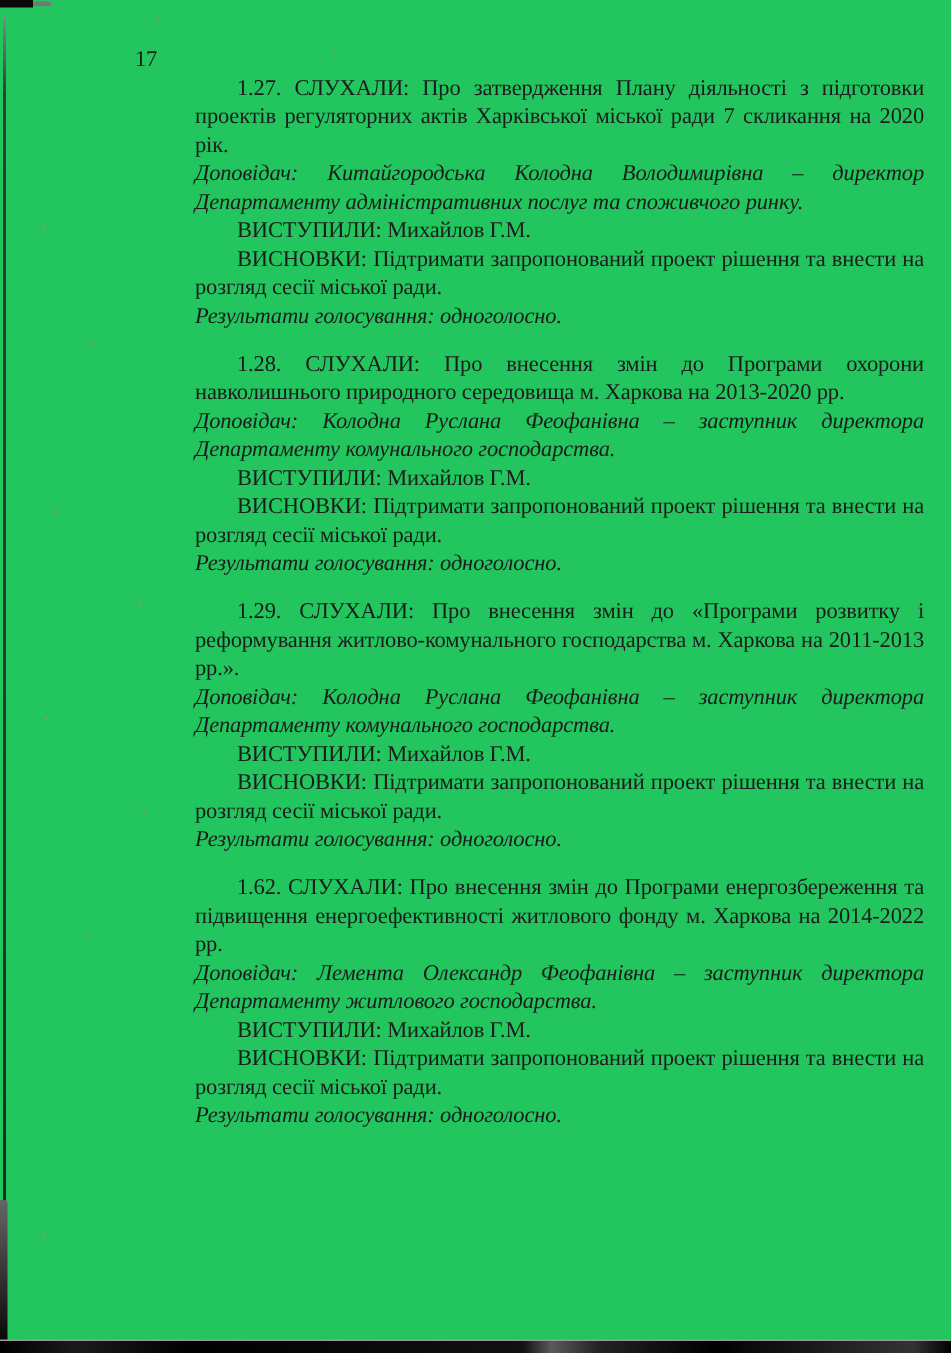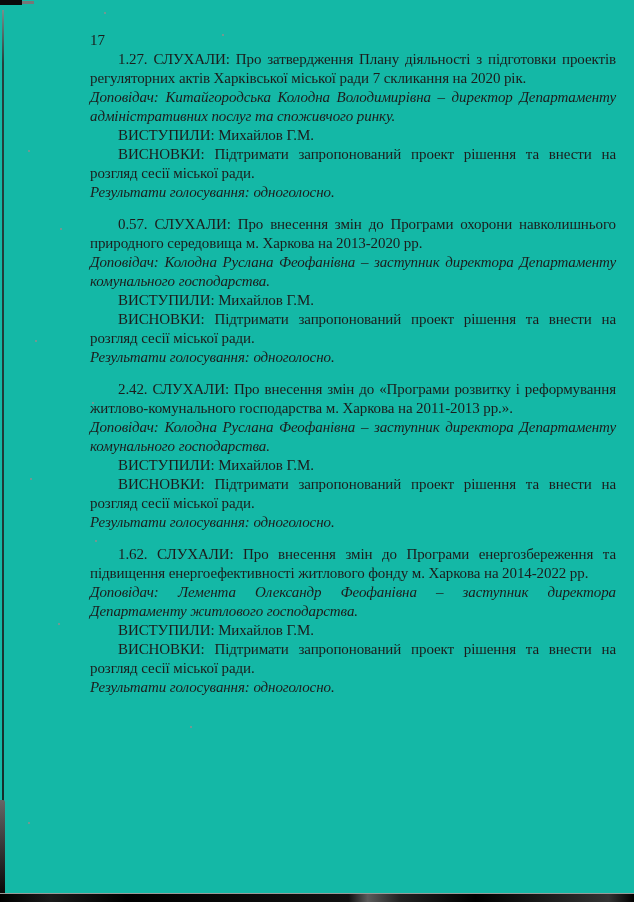--- a/index.html
+++ b/index.html
@@ -4,21 +4,21 @@
 <style>
   html, body {
     margin: 0;
     padding: 0;
     background: #e8e8e6;
   }
   .page {
     position: relative;
     width: 634px;
     height: 902px;
-    background: #14b8a6;
+    background: #22c55e;
     overflow: hidden;
     color: #1c1c1c;
     font-family: "Liberation Serif", "DejaVu Serif", serif;
   }
   .content {
     position: absolute;
     left: 90px;
     top: 31px;
     width: 526px;
     font-size: 15px;
@@ -35,21 +35,21 @@
   }
   .p-topic, .p-spoke, .p-concl {
     text-indent: 28px;
   }
   .p-speaker, .p-vote {
     font-style: italic;
   }
   .p-spoke  { margin-top: 14px; }
   .p-concl  { margin-top: 8px; }
   .p-vote   { margin-top: 12px; }
-  .item     { margin-top: 13px; }
+  .item     { margin-top: 13px; margin-left: 40px; }
 
   
   .artifact { position: absolute; pointer-events: none; }
   .a-topleft {
     left: 0; top: 0; width: 22px; height: 5px;
     background: #0a0a0a;
   }
   .a-topleft-tail {
     left: 22px; top: 1px; width: 12px; height: 3px;
     background: #777;
@@ -122,21 +122,21 @@
         <span>Підтримати запропонований проект рішення та внести на розгляд сесії міської ради.</span>
       </p>
       <p class="p-vote">
         <span>Результати голосування:</span>
         <span>одноголосно.</span>
       </p>
     </section>
 
     <section class="item">
       <p class="p-topic">
-        <span>0.57.</span>
+        <span>1.28.</span>
         <span>СЛУХАЛИ:</span>
         <span>Про внесення змін до Програми охорони навколишнього природного середовища м. Харкова на 2013-2020 рр.</span>
       </p>
       <p class="p-speaker">
         <span>Доповідач:</span>
         <span>Колодна Руслана Феофанівна – заступник директора Департаменту комунального господарства.</span>
       </p>
       <p class="p-spoke">
         <span>ВИСТУПИЛИ:</span>
         <span>Михайлов Г.М.</span>
@@ -146,21 +146,21 @@
         <span>Підтримати запропонований проект рішення та внести на розгляд сесії міської ради.</span>
       </p>
       <p class="p-vote">
         <span>Результати голосування:</span>
         <span>одноголосно.</span>
       </p>
     </section>
 
     <section class="item">
       <p class="p-topic">
-        <span>2.42.</span>
+        <span>1.29.</span>
         <span>СЛУХАЛИ:</span>
         <span>Про внесення змін до «Програми розвитку і реформування житлово-комунального господарства м. Харкова на 2011-2013 рр.».</span>
       </p>
       <p class="p-speaker">
         <span>Доповідач:</span>
         <span>Колодна Руслана Феофанівна – заступник директора Департаменту комунального господарства.</span>
       </p>
       <p class="p-spoke">
         <span>ВИСТУПИЛИ:</span>
         <span>Михайлов Г.М.</span>

